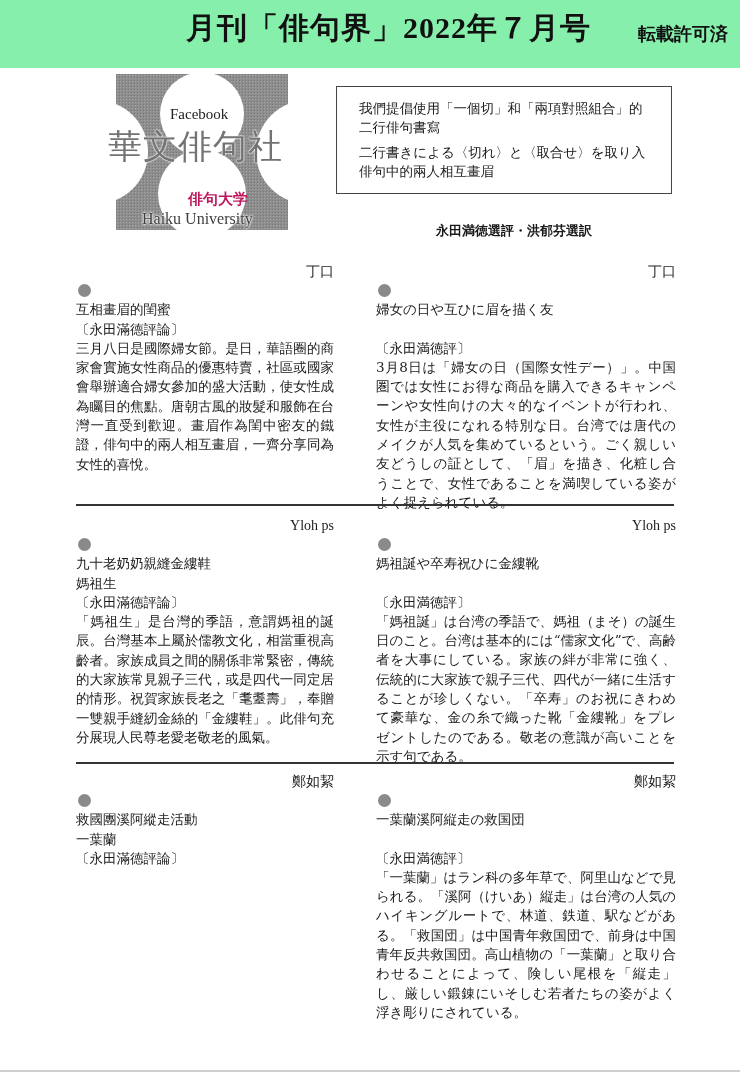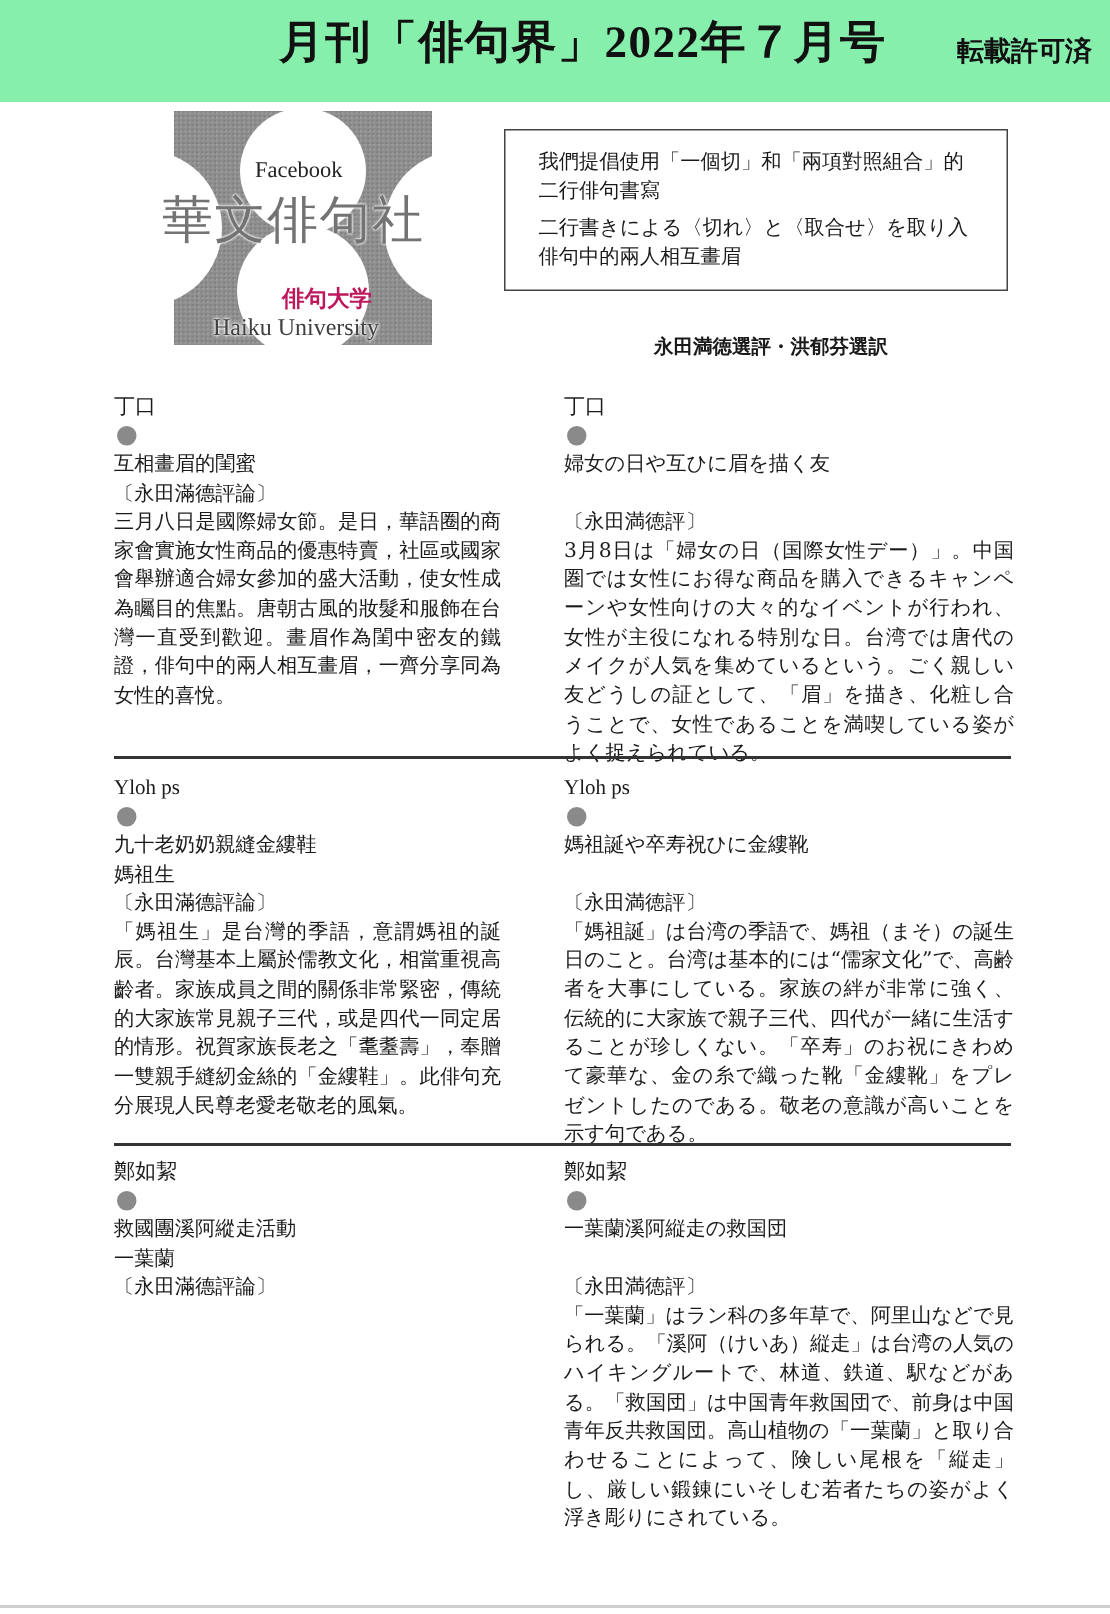--- a/index.html
+++ b/index.html
@@ -16,21 +16,21 @@
   .logo .name { position:absolute; left:6px; top:52px; font-size:34px; font-family:"DejaVu Sans", sans-serif; color:#737373;
                 letter-spacing:1px; white-space:nowrap; text-shadow:0 0 2px #fff, 0 0 2px #fff; }
   .logo .uni-jp { position:absolute; left:86px; top:118px; font-size:15px; font-family:"DejaVu Sans", sans-serif; font-weight:bold; color:#be185d; }
   .logo .uni-en { position:absolute; left:40px; top:138px; font-size:16px; font-family:"Liberation Serif", serif; color:#404040;
                   text-shadow:0 0 2px #fff, 0 0 2px #fff, 0 0 3px #fff; white-space:nowrap; }
   .intro-box { position:absolute; left:336px; top:86px; width:336px; height:108px; border:1.5px solid #444; box-sizing:border-box;
                padding:12px 10px 0 22px; font-size:13.5px; line-height:19px; }
   .intro-box p { margin:0 0 6px 0; }
   .selectors { position:absolute; left:436px; top:222px; font-size:13px; font-weight:bold; font-family:Liberation Sans, sans-serif; }
   .entry { position:absolute; font-size:13.5px; line-height:19.3px; }
-  .entry .author { display:block; font-family:"Liberation Serif", serif; font-size:14px; }
+  .entry .author { display:block; font-family:"Liberation Serif", serif; font-size:14px;text-align:right; }
   .entry .dot { display:block; width:13px; height:13px; border-radius:50%; background:#8a8a8a; margin:3px 0 3px 2px; }
   .entry .line { display:block; white-space:nowrap; }
   .entry .gap { display:block; height:19px; }
   .entry .comment { display:block; text-align:justify; }
   .left { left:76px; width:258px; }
   .right { left:376px; width:300px; }
   .divider { position:absolute; left:76px; width:598px; height:2px; background:#333; }
   .bottom-edge { position:absolute; left:0; top:1070px; width:740px; height:2px; background:#cfcfcf; }
 </style>
 </head>

